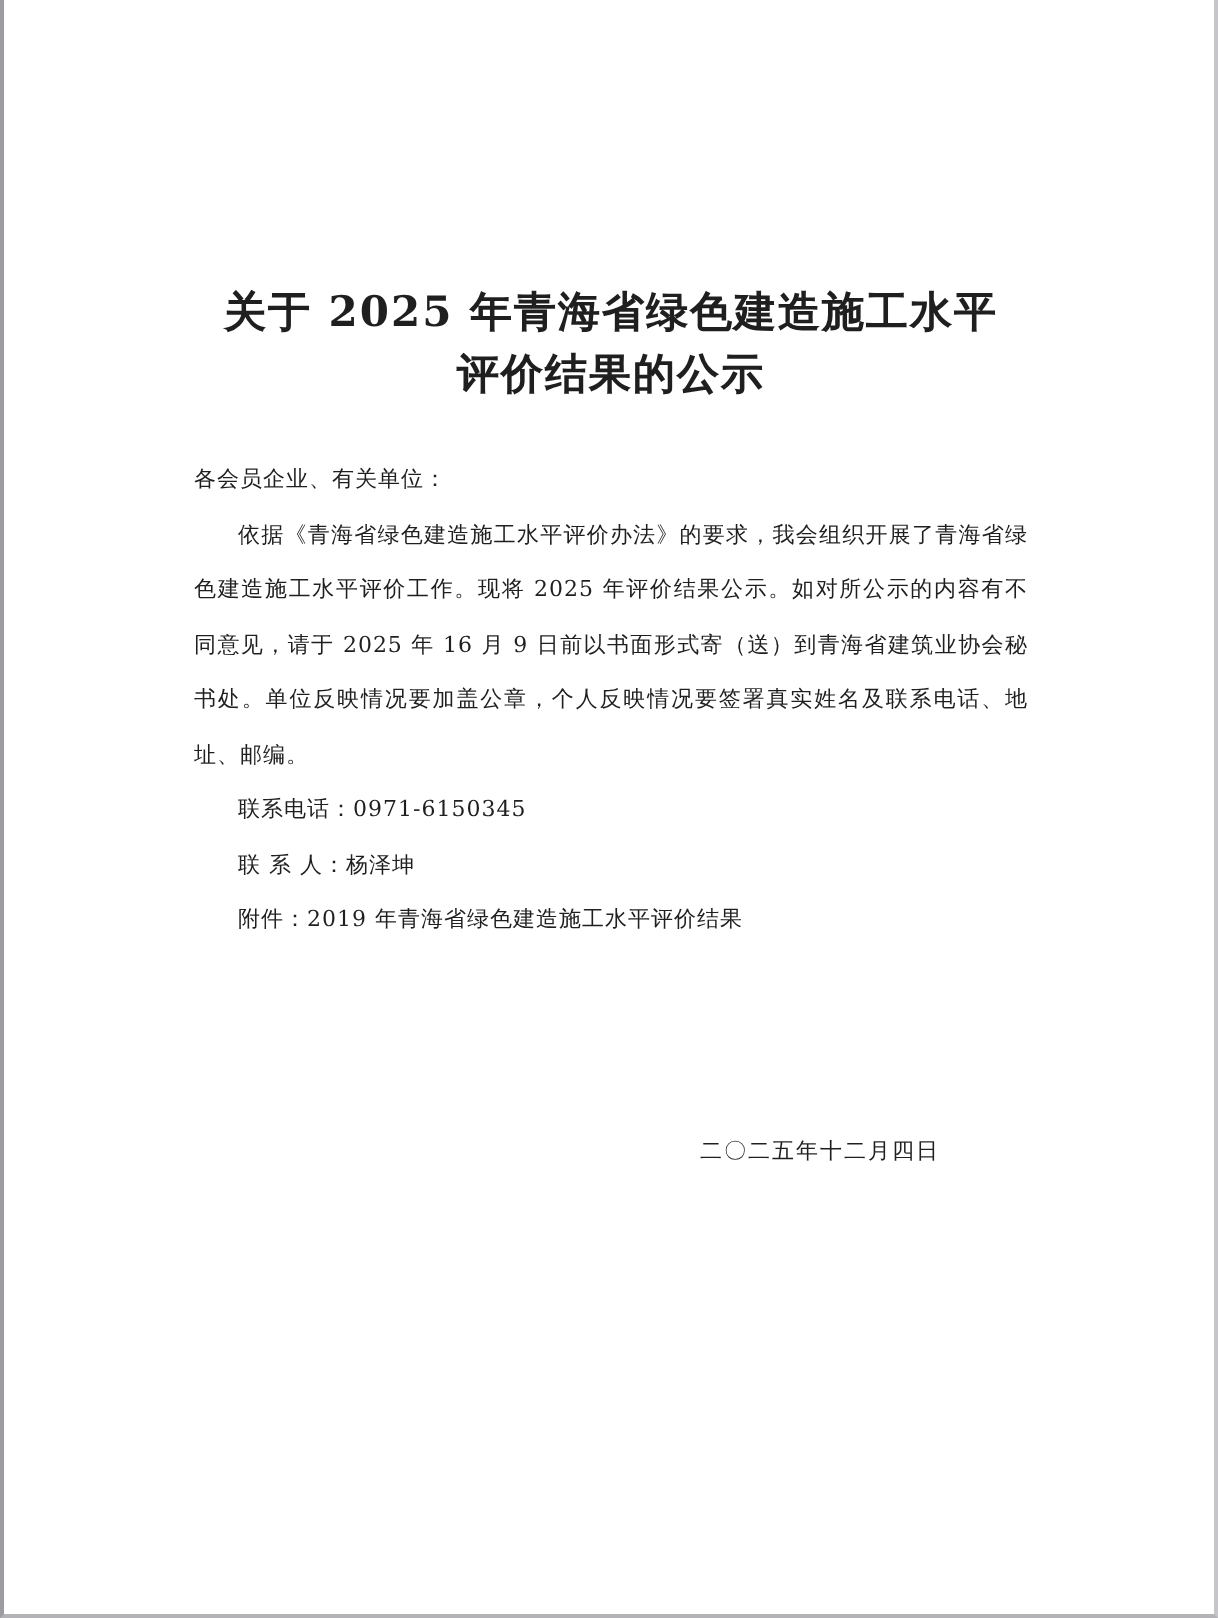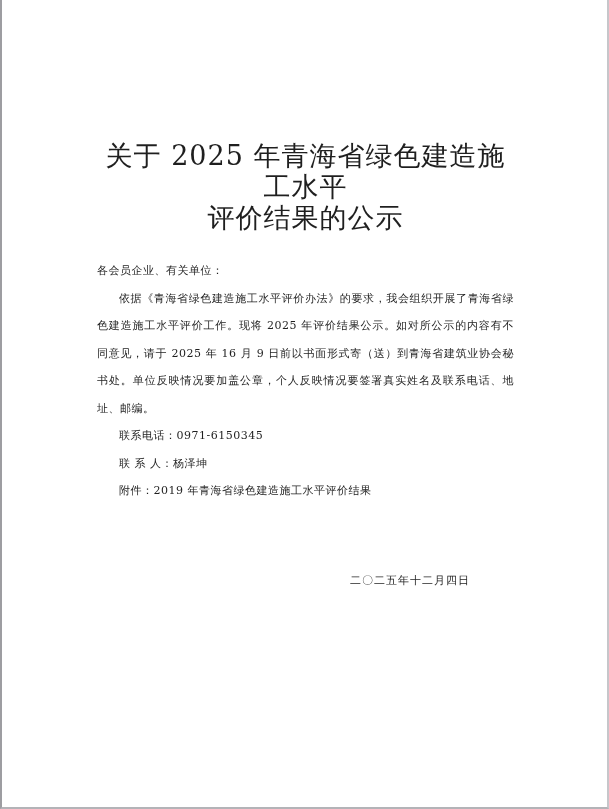--- a/index.html
+++ b/index.html
@@ -19,43 +19,43 @@
     overflow: hidden;
     font-family: "DejaVu Serif", "Liberation Serif", serif;
     color: #1f1f1f;
   }
   .content {
     box-sizing: border-box;
     padding: 140px 93px 0 95px;
   }
   .doc-title {
     margin: 0 0 24px 0;
-    font-size: 27px;
-    font-weight: normal;
+    font-size: 21px;
+    font-weight: bold;
     text-align: center;
     line-height: 31px;
     letter-spacing: 1px;
   }
   .doc-title .title-line {
     display: block;
   }
   .body-text {
     font-size: 11px;
     line-height: 27.5px;
     letter-spacing: 0.5px;
     text-align: justify;
   }
   p.line {
     margin: 0;
   }
   .indent-2 {
     text-indent: 2em;
   }
   .doc-date {
-    margin-top: 62px;
+    margin-top: 88px;
     text-align: right;
     padding-right: 44px;
     letter-spacing: 1px;
   }
 </style>
 </head>
 <body>
 
 <div class="page">
   <div class="content">

